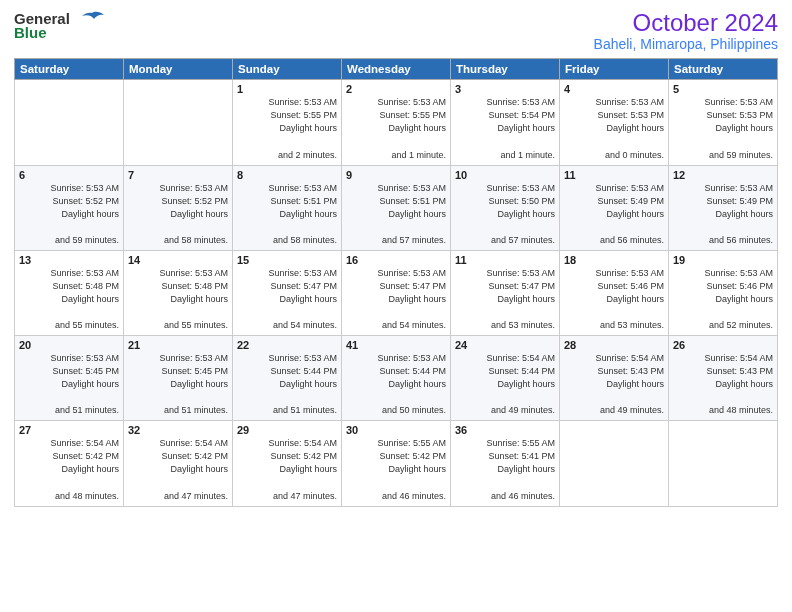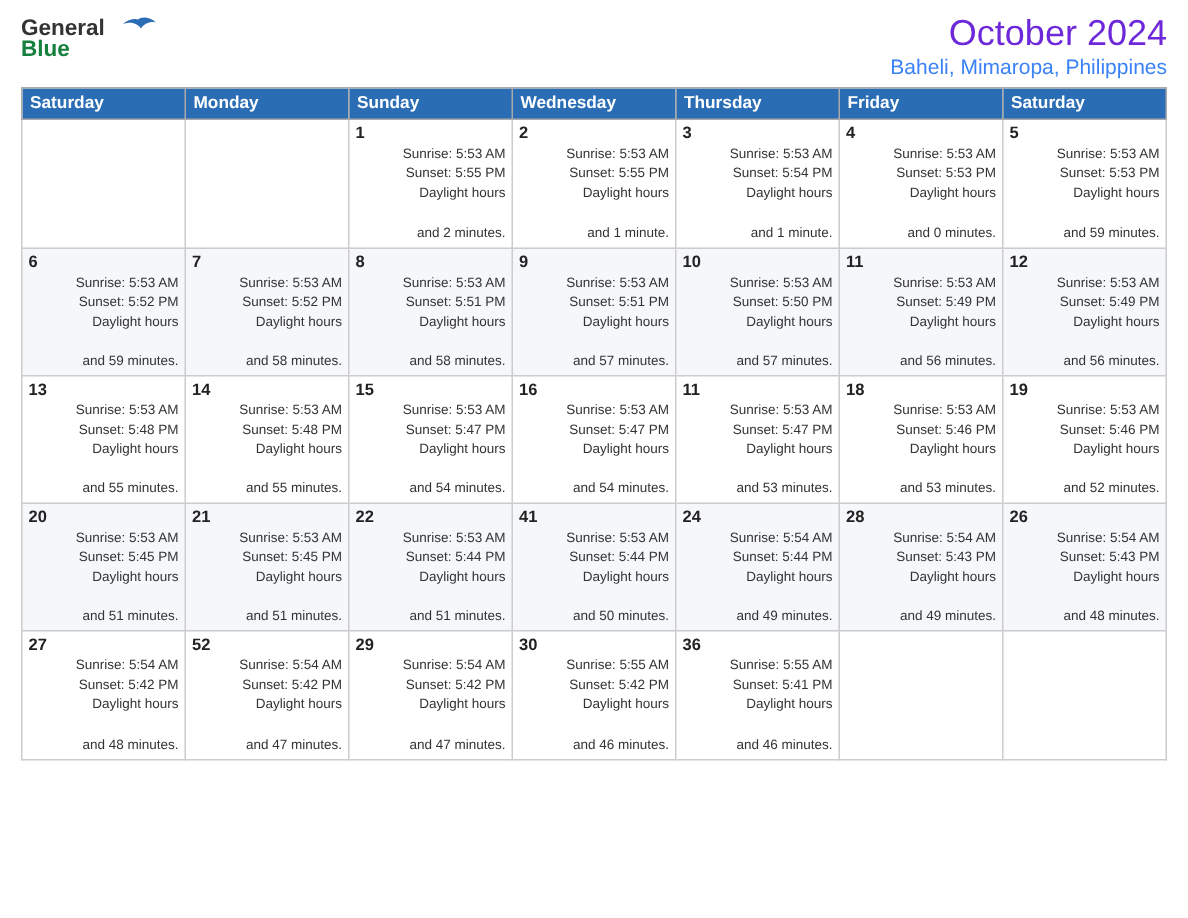--- a/index.html
+++ b/index.html
@@ -233,21 +233,21 @@
             <span class="day-number">26</span>
             <div class="cell-content">Sunrise: 5:54 AM<br>Sunset: 5:43 PM<br>Daylight hours<br><br>and 48 minutes.</div>
           </td>
         </tr>
         <tr>
           <td>
             <span class="day-number">27</span>
             <div class="cell-content">Sunrise: 5:54 AM<br>Sunset: 5:42 PM<br>Daylight hours<br><br>and 48 minutes.</div>
           </td>
           <td>
-            <span class="day-number">52</span>
+            <span class="day-number">32</span>
             <div class="cell-content">Sunrise: 5:54 AM<br>Sunset: 5:42 PM<br>Daylight hours<br><br>and 47 minutes.</div>
           </td>
           <td>
             <span class="day-number">29</span>
             <div class="cell-content">Sunrise: 5:54 AM<br>Sunset: 5:42 PM<br>Daylight hours<br><br>and 47 minutes.</div>
           </td>
           <td>
             <span class="day-number">30</span>
             <div class="cell-content">Sunrise: 5:55 AM<br>Sunset: 5:42 PM<br>Daylight hours<br><br>and 46 minutes.</div>
           </td>

